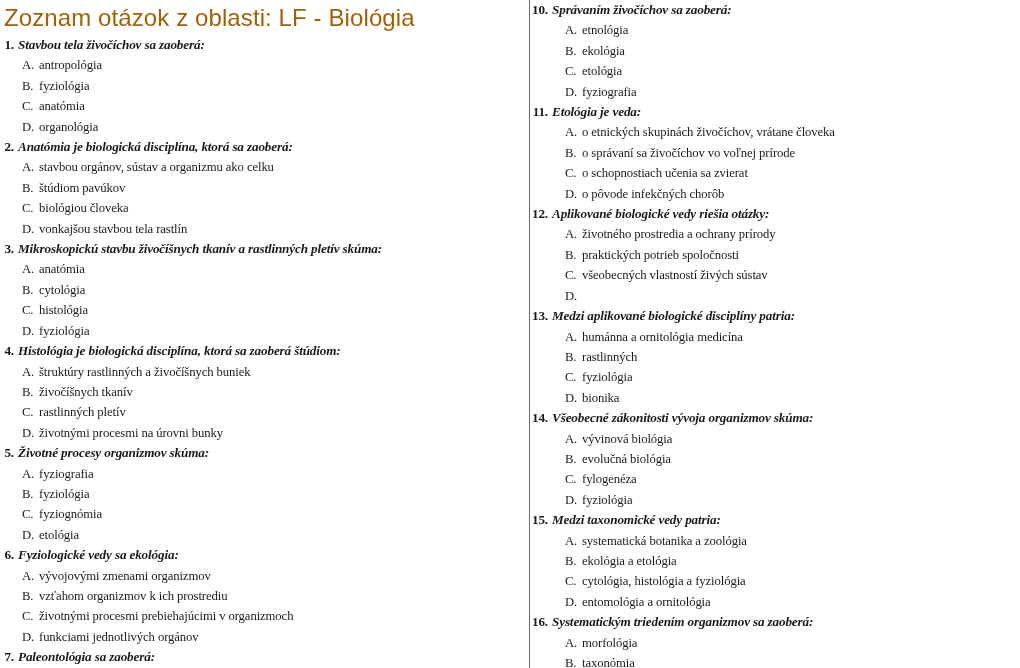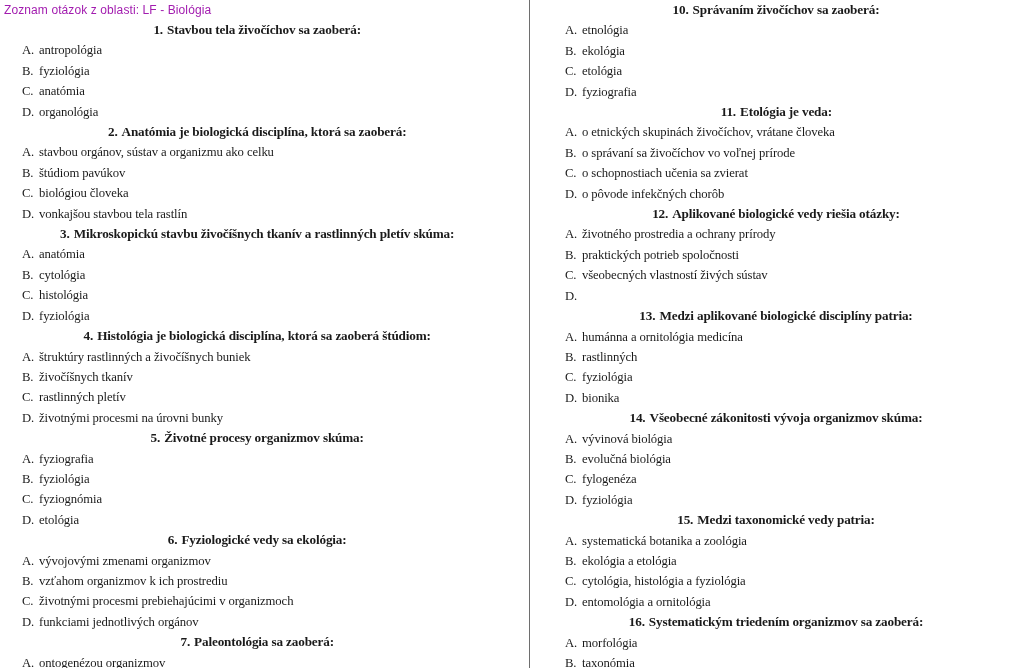--- a/index.html
+++ b/index.html
@@ -41,23 +41,23 @@
   .col-divider {
     position: absolute;
     left: 529px;
     top: 0;
     width: 1px;
     height: 668px;
     background: #6e6e6e;
   }
   .doc-title {
     font-family: "Liberation Sans", "DejaVu Sans", sans-serif;
-    font-size: 12px;
+    font-size: 24px;
     font-weight: 400;
-    color: #a21caf;
+    color: #a16207;
     line-height: 1.25;
     margin: 3px 0 2px 0;
     letter-spacing: 0.1px;
     white-space: nowrap;
   }
   .qlist {
     list-style: none;
     margin: 0;
     padding: 0;
   }
@@ -67,31 +67,31 @@
   }
   .q-stem {
     display: flex;
     flex-direction: row;
     align-items: baseline;
     font-size: 13.2px;
     font-weight: bold;
     line-height: 20.4px;
     white-space: nowrap;
     letter-spacing: -0.15px;
-    justify-content: center;
   }
   .q-num {
     flex: 0 0 auto;
     text-align: right;
     margin-right: 4px;
   }
   .col-left-stem .q-num { min-width: 10px; }
   .col-right-stem .q-num { min-width: 18px; }
   .q-text {
     flex: 0 1 auto;
+    font-style: italic;
   }
   .answers {
     list-style: none;
     margin: 0;
     padding: 0;
   }
   .answer {
     display: flex;
     flex-direction: row;
     align-items: baseline;

